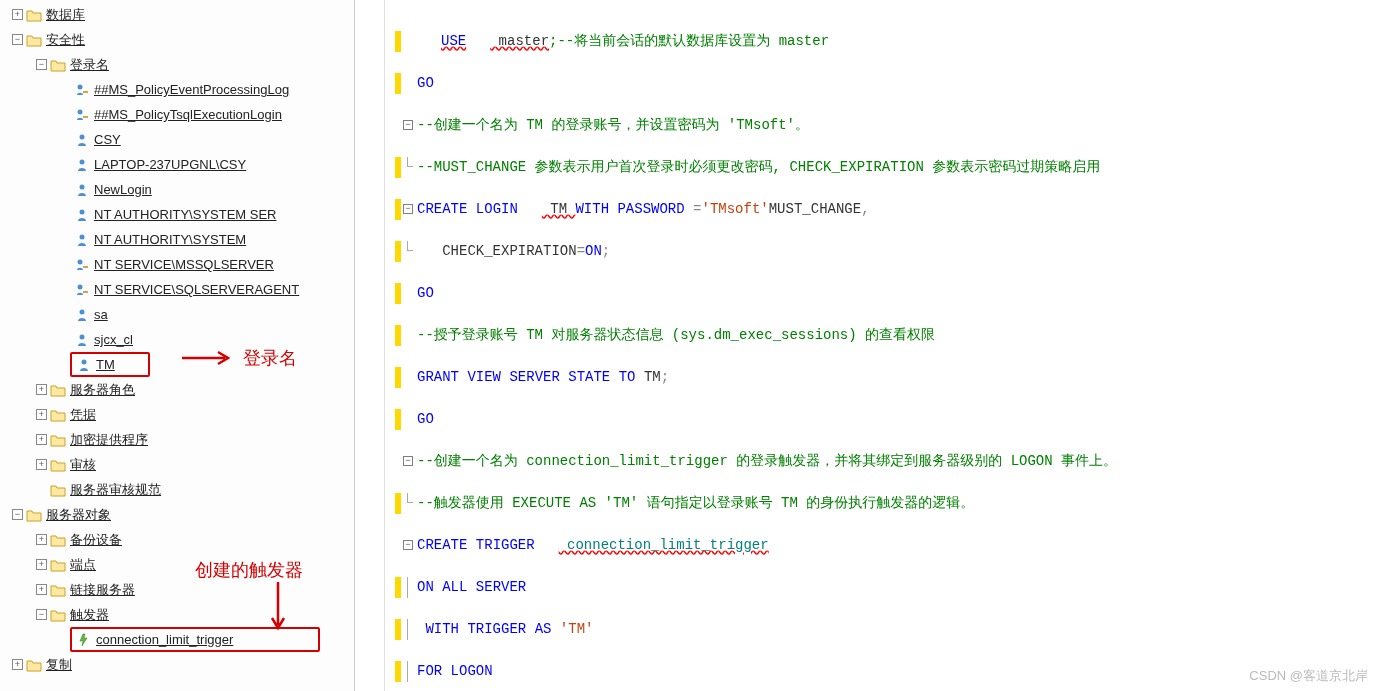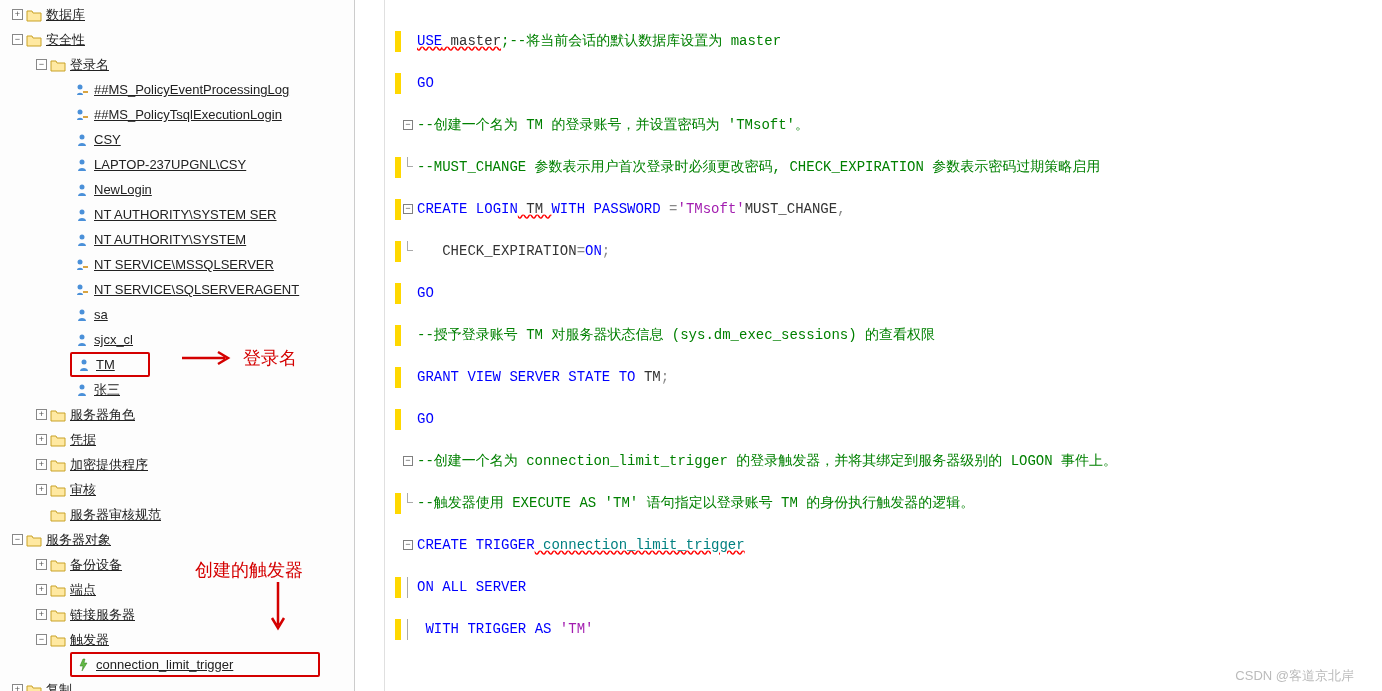--- a/index.html
+++ b/index.html
@@ -20,25 +20,25 @@
 .editor { flex:1; background:#fff; padding:10px 0 0 10px; font-family:Consolas,"Courier New",monospace; font-size:14px; line-height:21px; white-space:pre; position:relative; }
 .ln { display:flex; align-items:flex-start; }
 .bar { width:6px; margin-right:2px; align-self:stretch; }
 .bar.y { background:#ffd800; }
 .block { width:10px; height:10px; border:1px solid #808080; display:inline-flex; align-items:center; justify-content:center; font-size:9px; color:#555; margin-right:4px; margin-top:5px; background:#fff; flex-shrink:0; }
 .block.blank { border:none; background:transparent; }
 .block.line { border:none; border-left:1px solid #aaa; width:1px; margin-left:4px; margin-right:9px; height:21px; margin-top:0; }
 .code { }
 .kw { color:#0000ff; }
 .com { color:#008000; }
-.str { color:#a21caf; }
+.str { color:#c2410c; }
 .op { color:#888; }
-.udl { text-decoration:underline wavy #ff0000; }
+.udl { text-decoration:underline wavy #ff0000;margin-left:24px; }
 .annot { position:absolute; color:#d40000; font-family:"Microsoft YaHei"; font-size:18px; font-weight:400; }
-.watermark { position:absolute; bottom:6px; right:28px; color:#bbb; font-size:13px; }
+.watermark { position:absolute; bottom:6px; right:14px; color:#bbb; font-size:13px; }
 </style>
 </head>
 <body>
 
 <div class="container">
 <div class="sidebar">
 
 <div class="tree-row">
         <span class="indent" style="width:12px"></span>
         <span class="expander">+</span>
@@ -190,30 +190,20 @@
 <div class="tree-row hl" style="margin-left:70px;width:80px;padding-left:4px">
         <span class="icon login-icon">
           <svg viewBox="0 0 14 14">
             <circle cx="7" cy="4" r="2.5" fill="#4a90d9"></circle>
             <path d="M3 13c0-4 8-4 8 0" fill="#4a90d9"></path>
           </svg>
         </span>
         <span class="label">TM</span>
       </div>
 
-<div class="tree-row">
-        <span class="indent" style="width:74px"></span>
-        <span class="icon login-icon">
-          <svg viewBox="0 0 14 14">
-            <circle cx="7" cy="4" r="2.5" fill="#4a90d9"></circle>
-            <path d="M3 13c0-4 8-4 8 0" fill="#4a90d9"></path>
-          </svg>
-        </span>
-        <span class="label">张三</span>
-      </div>
 
 <div class="tree-row">
         <span class="indent" style="width:36px"></span>
         <span class="expander">+</span>
         <span class="icon folder-icon">
           <svg viewBox="0 0 16 14">
             <path fill="#ffe9a2" stroke="#c9a227" d="M1 3h5l1 2h8v8H1z"></path>
           </svg>
         </span>
         <span class="label">服务器角色</span>
@@ -343,20 +333,21 @@
 <div class="ln"><span class="bar y"></span><span class="block blank" style="border-left:1px solid #aaa;border-bottom:1px solid #aaa;width:6px;height:10px;margin-top:0;margin-left:4px;margin-right:4px"></span><span class="code"><span>   CHECK_EXPIRATION</span><span class="op">=</span><span class="kw">ON</span><span class="op">;</span></span></div>
 <div class="ln"><span class="bar y"></span><span class="block blank"></span><span class="code kw">GO</span></div>
 <div class="ln"><span class="bar y"></span><span class="block blank"></span><span class="code com">--授予登录账号 TM 对服务器状态信息 (sys.dm_exec_sessions) 的查看权限</span></div>
 <div class="ln"><span class="bar y"></span><span class="block blank"></span><span class="code"><span class="kw">GRANT</span><span class="kw"> VIEW</span><span class="kw"> SERVER</span><span class="kw"> STATE</span><span class="kw"> TO</span><span> TM</span><span class="op">;</span></span></div>
 <div class="ln"><span class="bar y"></span><span class="block blank"></span><span class="code kw">GO</span></div>
 <div class="ln"><span class="bar"></span><span class="block">−</span><span class="code com">--创建一个名为 connection_limit_trigger 的登录触发器，并将其绑定到服务器级别的 LOGON 事件上。</span></div>
 <div class="ln"><span class="bar y"></span><span class="block blank" style="border-left:1px solid #aaa;border-bottom:1px solid #aaa;width:6px;height:10px;margin-top:0;margin-left:4px;margin-right:4px"></span><span class="code com">--触发器使用 EXECUTE AS 'TM' 语句指定以登录账号 TM 的身份执行触发器的逻辑。</span></div>
 <div class="ln"><span class="bar"></span><span class="block">−</span><span class="code"><span class="kw">CREATE</span><span class="kw"> TRIGGER</span><span class="udl" style="color:#008080"> connection_limit_trigger</span></span></div>
 <div class="ln"><span class="bar y"></span><span class="block line"></span><span class="code"><span class="kw">ON</span><span class="kw"> ALL</span><span class="kw"> SERVER</span></span></div>
 <div class="ln"><span class="bar y"></span><span class="block line"></span><span class="code"><span class="kw"> WITH</span><span class="kw"> TRIGGER</span><span class="kw"> AS</span><span class="str"> 'TM'</span></span></div>
+<div class="ln"><span class="bar y"></span><span class="block line"></span><span class="code"><span class="kw">FOR</span><span class="kw"> LOGON</span></span></div>
 
 
 
 
 
 
 
 
 
 

